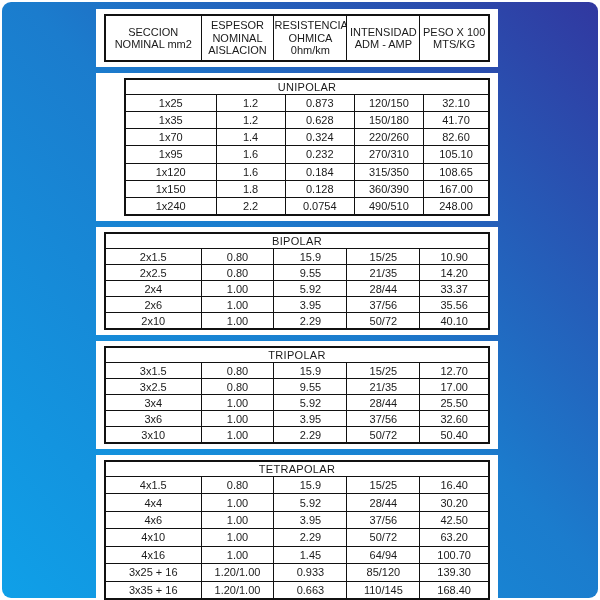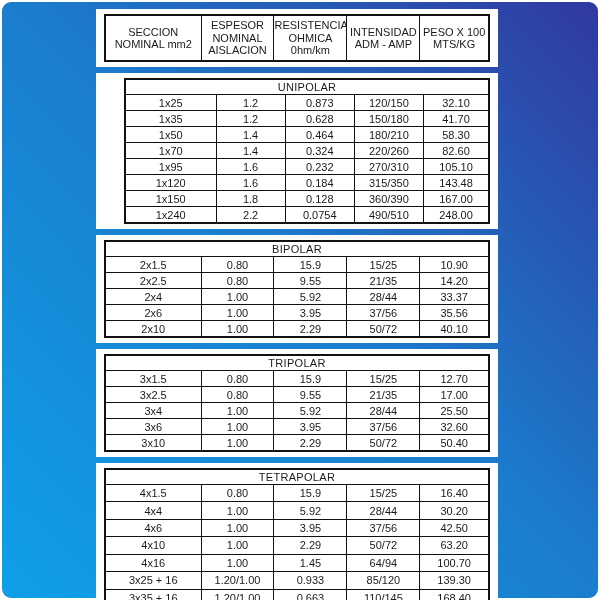--- a/index.html
+++ b/index.html
@@ -137,46 +137,39 @@
                 <td>32.10</td>
               </tr>
               <tr>
                 <td>1x35</td>
                 <td>1.2</td>
                 <td>0.628</td>
                 <td>150/180</td>
                 <td>41.70</td>
               </tr>
               <tr>
-                <td>1x50</td>
-                <td>1.4</td>
-                <td>0.464</td>
-                <td>180/210</td>
-                <td>58.30</td>
-              </tr>
-              <tr>
                 <td>1x70</td>
                 <td>1.4</td>
                 <td>0.324</td>
                 <td>220/260</td>
                 <td>82.60</td>
               </tr>
               <tr>
                 <td>1x95</td>
                 <td>1.6</td>
                 <td>0.232</td>
                 <td>270/310</td>
                 <td>105.10</td>
               </tr>
               <tr>
                 <td>1x120</td>
                 <td>1.6</td>
                 <td>0.184</td>
                 <td>315/350</td>
-                <td>143.48</td>
+                <td>108.65</td>
               </tr>
               <tr>
                 <td>1x150</td>
                 <td>1.8</td>
                 <td>0.128</td>
                 <td>360/390</td>
                 <td>167.00</td>
               </tr>
               <tr>
                 <td>1x240</td>

